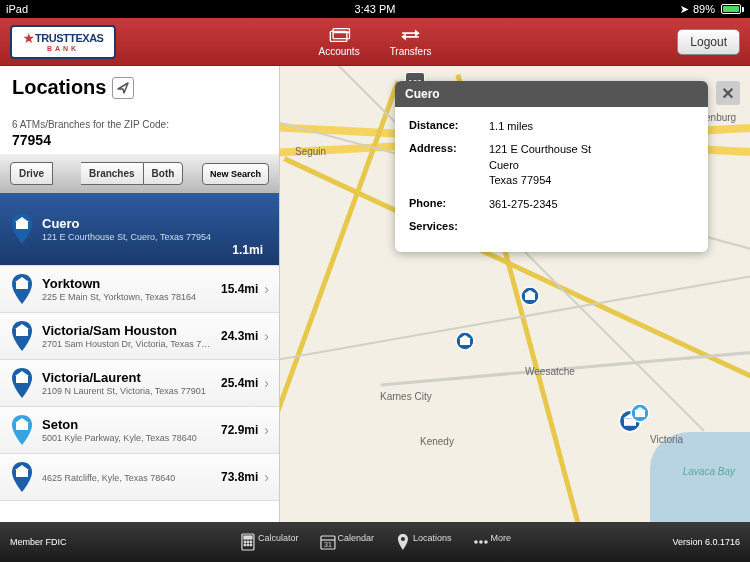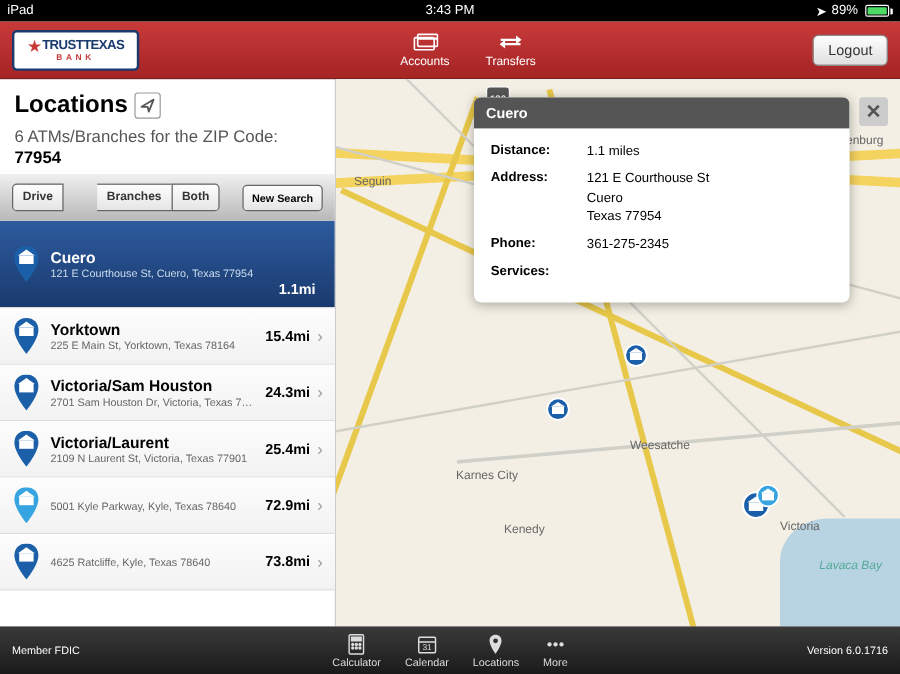--- a/index.html
+++ b/index.html
@@ -12,34 +12,34 @@
 .battery { display: inline-flex; align-items: center; }
 .battery-body { width: 20px; height: 10px; border: 1px solid #fff; border-radius: 2px; position: relative; margin-left: 2px; }
 .battery-fill { position: absolute; left: 1px; top: 1px; bottom: 1px; width: 89%; background: #4cd964; border-radius: 1px; }
 .battery-cap { width: 2px; height: 5px; background: #fff; margin-left: 1px; border-radius: 0 1px 1px 0; }
 
 
 .header { height: 48px; background: linear-gradient(#c83a3a, #a52424); display: flex; align-items: center; padding: 0 10px; position: relative; border-bottom: 1px solid #722; }
 .logo { width: 106px; height: 34px; background: #fff; border-radius: 4px; display: flex; align-items: center; justify-content: center; border: 2px solid #1a3a6e; position: relative; overflow: hidden; }
 .logo-text { font-size: 11px; font-weight: bold; color: #1a3a6e; letter-spacing: -0.5px; }
 .logo-star { color: #c83a3a; font-size: 14px; }
-.nav-center { position: absolute; left: 50%; transform: translateX(-50%); display: flex; gap: 30px; margin-left: 15px; }
+.nav-center { position: absolute; left: 50%; transform: translateX(-50%); display: flex; gap: 30px; }
 .nav-item { display: flex; flex-direction: column; align-items: center; color: #fff; font-size: 10px; gap: 2px; }
 .nav-item svg { width: 22px; height: 18px; }
 .logout-btn { margin-left: auto; background: linear-gradient(#fefefe, #e0e0e0); border: 1px solid #888; border-radius: 5px; padding: 5px 12px; font-size: 12px; color: #333; }
 
 
 .content { display: flex; height: calc(100% - 18px - 48px - 40px); }
 
 
 .sidebar { width: 280px; background: #fff; display: flex; flex-direction: column; border-right: 1px solid #ccc; }
 .loc-header { padding: 10px 12px 6px; }
 .loc-title { font-size: 20px; font-weight: bold; display: flex; align-items: center; gap: 6px; }
 .nav-icon-box { width: 22px; height: 22px; border: 1px solid #999; border-radius: 3px; display: inline-flex; align-items: center; justify-content: center; }
-.loc-sub { font-size: 14px; color: #555; margin-top: 6px; }
+.loc-sub { font-size: 10px; color: #555; margin-top: 20px; }
 .loc-zip { font-size: 14px; font-weight: bold; margin-top: 2px; }
 .filter-bar { background: linear-gradient(#f0f0f0, #b8b8b8); padding: 8px 10px; display: flex; align-items: center; }
 .seg-ctrl { display: flex; border-radius: 4px; overflow: visible; }
 .seg-btn { background: linear-gradient(#fdfdfd, #e5e5e5); border: 1px solid #666; padding: 5px 8px; font-size: 10px; font-weight: bold; color: #333; }
 .seg-btn:first-child { border-radius: 4px 0 0 4px; }
 .seg-btn:nth-child(2) { border-left: none; border-right: none; margin-left: 28px; }
 .seg-btn:last-child { border-radius: 0 4px 4px 0; }
 .new-search { margin-left: auto; background: linear-gradient(#fdfdfd, #e5e5e5); border: 1px solid #666; border-radius: 4px; padding: 5px 7px; font-size: 9px; font-weight: bold; }
 
 .loc-list { flex: 1; overflow: hidden; }
@@ -67,21 +67,21 @@
 .callout-header { background: #555; color: #fff; padding: 6px 10px; font-size: 12px; font-weight: bold; display: flex; align-items: center; }
 .callout-close { position: absolute; top: 15px; right: 10px; width: 24px; height: 24px; background: #ccc; border-radius: 3px; display: flex; align-items: center; justify-content: center; color: #555; font-size: 16px; font-weight: bold; cursor: pointer; }
 .callout-body { padding: 12px 14px; font-size: 11px; }
 .callout-row { display: flex; margin-bottom: 8px; }
 .callout-label { width: 80px; font-weight: bold; flex-shrink: 0; }
 .callout-val { flex: 1; line-height: 1.4; }
 
 
 .footer { height: 40px; background: linear-gradient(#3a3a3a, #1a1a1a); display: flex; align-items: center; padding: 0 10px; position: relative; color: #fff; font-size: 9px; }
 .footer-nav { position: absolute; left: 50%; transform: translateX(-50%); display: flex; gap: 20px; }
-.footer-item { display: flex; flex-direction: column; align-items: center; color: #ddd; gap: 1px; }
+.footer-item { display: flex; flex-direction: row; color: #ddd; gap: 1px; }
 .footer-item svg { width: 18px; height: 18px; }
 .version { margin-left: auto; }
 </style>
 </head>
 <body>
 
 <div class="status-bar">
   <span>iPad</span>
   <span class="center">3:43 PM</span>
   <span class="right">
@@ -201,20 +201,21 @@
           <div class="loc-dist">25.4mi</div>
           <span class="loc-chevron">›</span>
         </div>
         <div class="loc-item">
           <svg class="loc-pin" viewBox="0 0 24 30">
             <path d="M12 0 C6 0 2 4 2 10 C2 18 12 30 12 30 S22 18 22 10 C22 4 18 0 12 0 Z" fill="#35a4e0"></path>
             <rect x="6" y="8" width="12" height="7" fill="#fff"></rect>
             <polygon points="12,3 5,8 19,8" fill="#fff"></polygon>
           </svg>
           <div class="loc-info">
+            <div class="loc-name">Seton</div>
             <div class="loc-addr">5001 Kyle Parkway, Kyle, Texas  78640</div>
           </div>
           <div class="loc-dist">72.9mi</div>
           <span class="loc-chevron">›</span>
         </div>
         <div class="loc-item">
           <svg class="loc-pin" viewBox="0 0 24 30">
             <path d="M12 0 C6 0 2 4 2 10 C2 18 12 30 12 30 S22 18 22 10 C22 4 18 0 12 0 Z" fill="#1a5fa8"></path>
             <rect x="6" y="8" width="12" height="7" fill="#fff"></rect>
             <polygon points="12,3 5,8 19,8" fill="#fff"></polygon>

